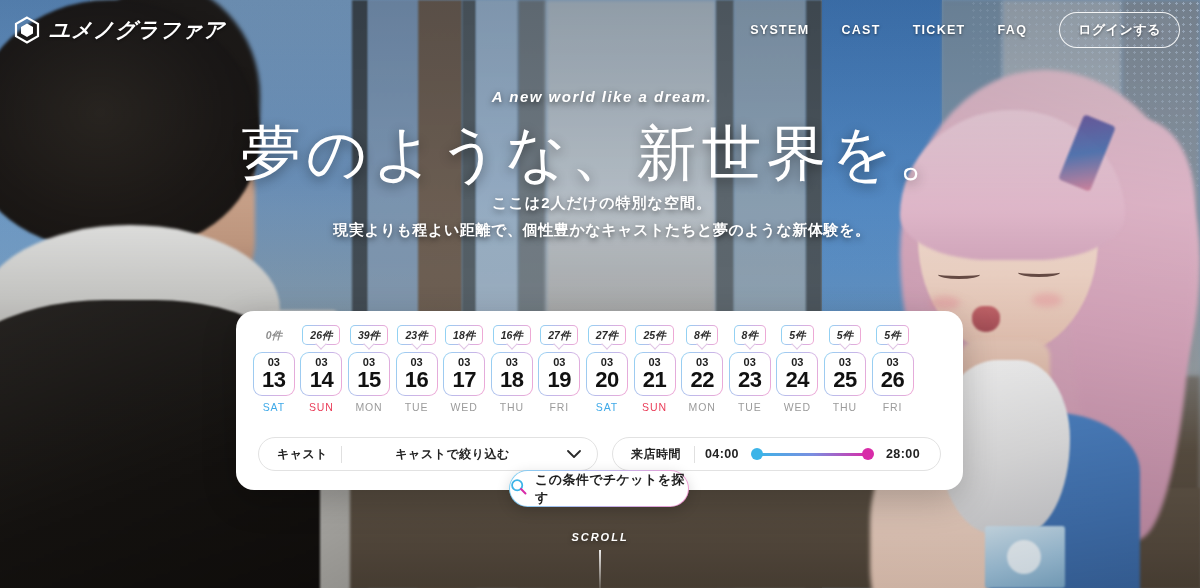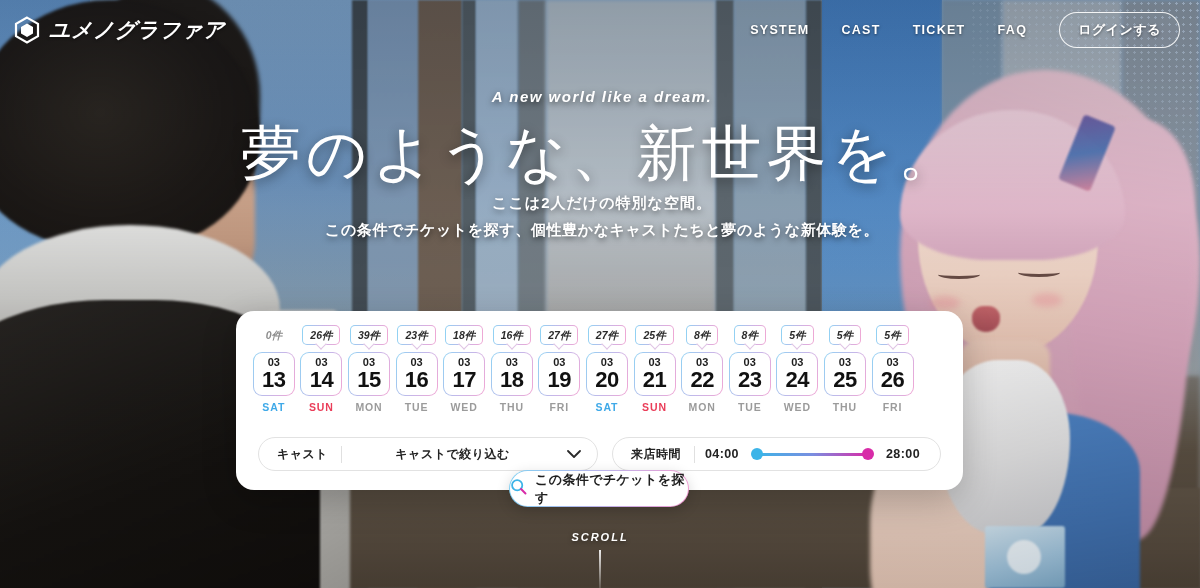--- a/index.html
+++ b/index.html
@@ -249,21 +249,21 @@
   .daycard{
     margin-top:3px; width:42px; height:44px; border-radius:9px;
     display:flex; flex-direction:column; align-items:center; justify-content:center;
     border:1.4px solid transparent;
     background-image:linear-gradient(#fff,#fff),linear-gradient(110deg,#8fd3f4 0%,#c7b6e8 55%,#f3a6d4 100%);
     background-origin:border-box; background-clip:padding-box,border-box;
   }
   .daycard .m{ font-size:11px; font-weight:700; color:#1d1d1d; line-height:1; }
   .daycard .d{ font-size:22px; font-weight:700; color:#111; line-height:1.05; letter-spacing:-.5px; }
   .dow{
-    margin-top:5px; font-size:10.5px; font-weight:700; letter-spacing:.9px; color:#9b9b9b;
+    margin-top:5px; font-size:10.5px; font-weight:400; letter-spacing:.9px; color:#9b9b9b;
   }
   .dow.sat{ color:#3fa9e8; }
   .dow.sun{ color:#ea3d59; }
 
   
   .filters{
     position:absolute; left:22px; right:22px; top:126px;
     display:flex; gap:14px; align-items:flex-end;
   }
   .field{
@@ -397,21 +397,21 @@
     <a href="#">TICKET</a>
     <a href="#">FAQ</a>
     <div class="login-btn">ログインする</div>
   </nav>
 </header>
 
 <div class="hero">
   <div class="en">A new world like a dream.</div>
   <h1>夢のような、新世界を。</h1>
   <div class="sub1">ここは2人だけの特別な空間。</div>
-  <div class="sub2">この条件でチケットを探す、個性豊かなキャストたちと夢のような新体験を。</div>
+  <div class="sub2">現実よりも程よい距離で、個性豊かなキャストたちと夢のような新体験を。</div>
 </div>
 
 <div class="panel">
 
   <div class="cal">
     <div class="cal-row" id="cal-row">
         <div class="cal-cell">
           <div class="badge-wrap">
             <span class="badge zero">0件</span>
           </div>

